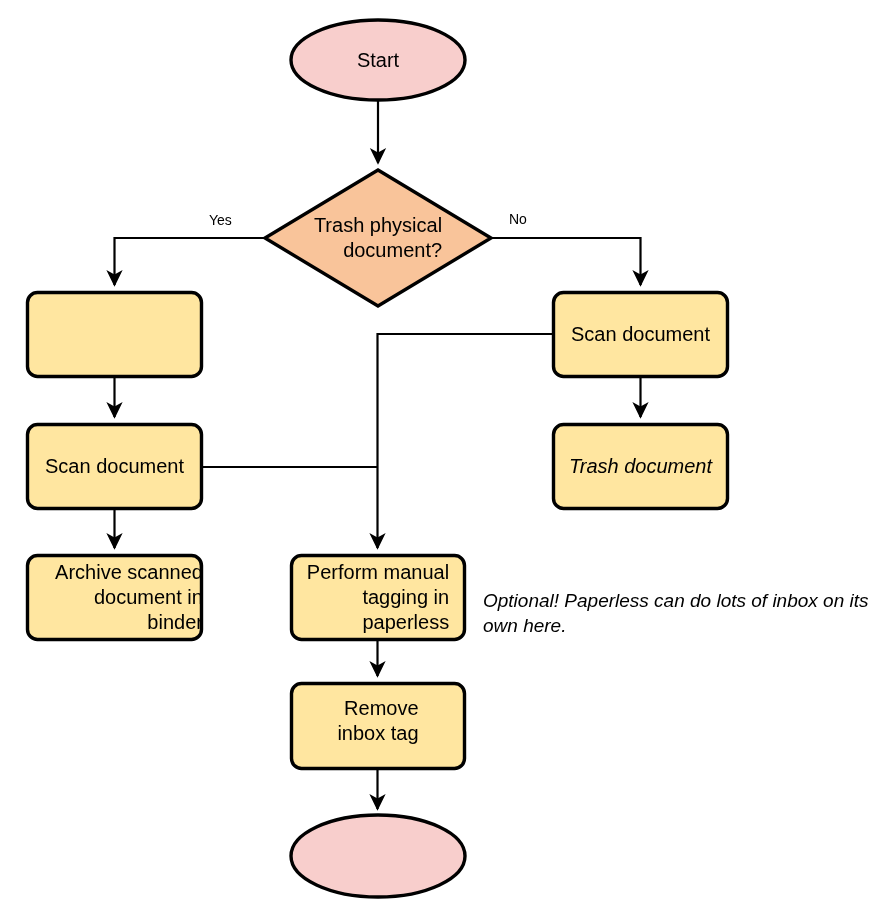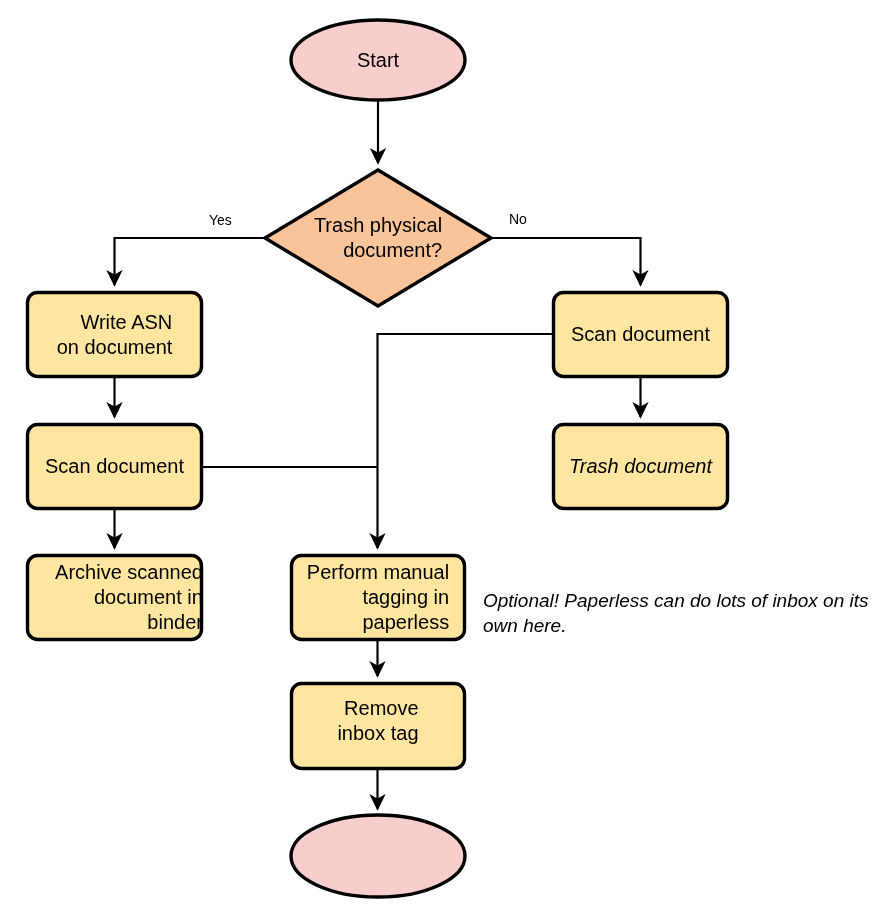--- a/index.html
+++ b/index.html
@@ -108,22 +108,20 @@
     <path d="M377.5,641 L377.5,676" fill="none" stroke="#000000" stroke-width="2.2" marker-end="url(#arrowhead)"></path>
 
     <path d="M377.5,770 L377.5,809" fill="none" stroke="#000000" stroke-width="2.2" marker-end="url(#arrowhead)"></path>
   </svg>
 
   <div class="node-label" style="left:290px; top:19px; width:176px; height:82px;">Start</div>
 
   <div class="node-label" style="left:265px; top:170px; width:226px; height:136px;">Trash physical
 document?</div>
 
-  <div class="node-label" style="left:26px; top:291px; width:177px; height:87px;">Write ASN
-on document</div>
 
   <div class="node-label" style="left:26px; top:423px; width:177px; height:87px;">Scan document</div>
 
   <div class="node-label" style="left:26px; top:554px; width:206px; height:87px;">Archive scanned
 document in
 binder</div>
 
   <div class="node-label" style="left:552px; top:291px; width:177px; height:87px;">Scan document</div>
 
   <div class="node-label" style="left:552px; top:423px; width:177px; height:87px;font-style:italic;">Trash document</div>

